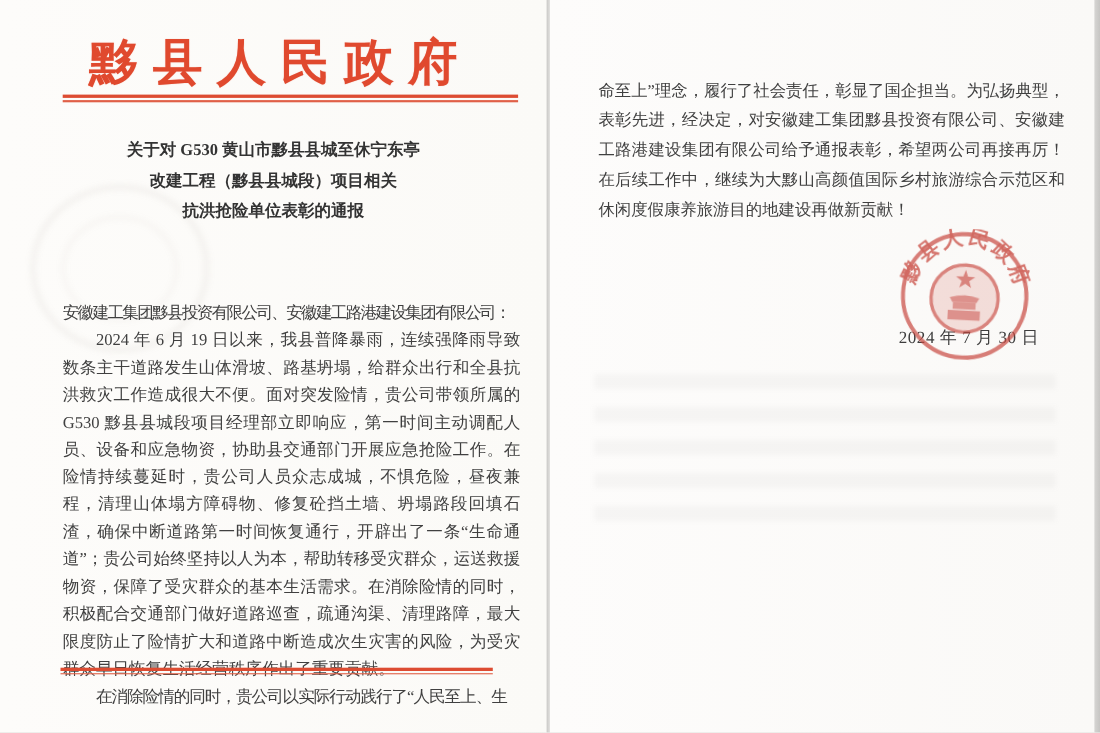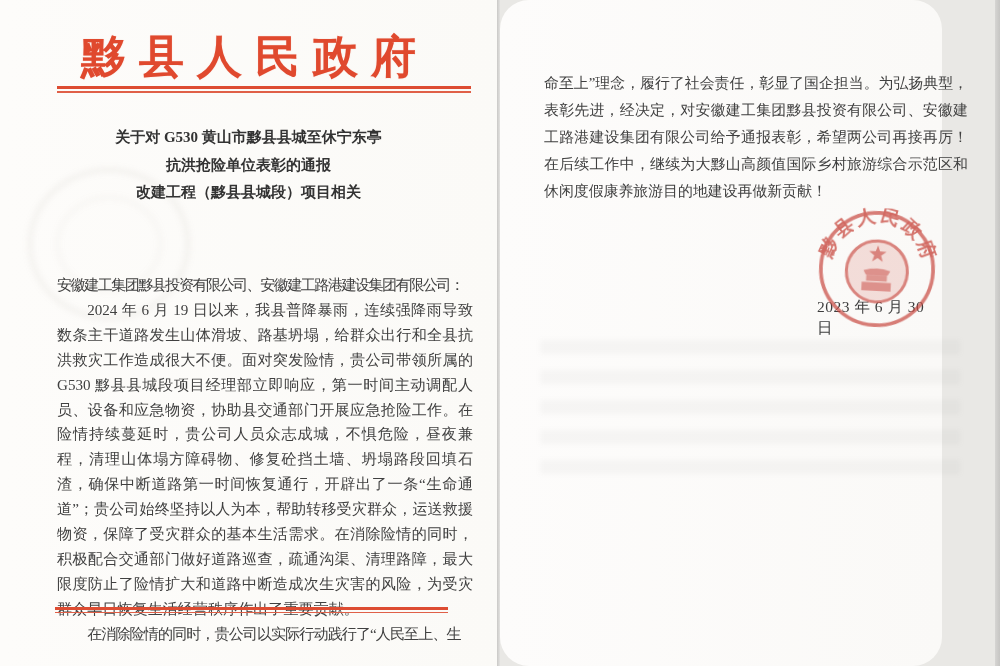--- a/index.html
+++ b/index.html
@@ -13,21 +13,21 @@
   .canvas { position: absolute; inset: 0; padding-left: 19px; }
 
   
   .page {
     position: absolute; top: 0; height: 666px;
     background: #fcfbf9;
   }
   .page-left  { left: 0;   width: 497px; background: linear-gradient(90deg,#fdfcfa 0%, #fbfaf7 100%); }
   .page-gutter{ position:absolute; top:0; left:497px; width:3px; height:666px;
                 background: linear-gradient(90deg,#c9c8c6,#e3e2e0); }
-  .page-right { left: 500px; width: 442px; background: linear-gradient(90deg,#fdfcfb 0%, #faf9f7 100%); border-radius: 29px; }
+  .page-right { left: 500px; width: 495px; background: linear-gradient(90deg,#fdfcfb 0%, #faf9f7 100%); }
   .page-edge-right { position:absolute; top:0; left:995px; width:5px; height:666px;
                 background: linear-gradient(90deg,#d6d5d3,#c6c5c3); }
 
   
   .letterhead {
     position: absolute; top: 27px; left: 0; width: 100%;
     text-align: center;
     font-size: 45px; font-weight: 700;
     letter-spacing: 13px; padding-left: 13px;
     color: #e0492e;
@@ -112,22 +112,22 @@
     <div class="red-rule rule-head">
       <div class="thick"></div>
       <div class="gap"></div>
       <div class="thin"></div>
     </div>
 
     <div class="bleed-ring"></div>
 
     <div class="doc-title">
       <div>关于对 G530 黄山市黟县县城至休宁东亭</div>
+      <div>改建工程（黟县县城段）项目相关</div>
       <div>抗洪抢险单位表彰的通报</div>
-      <div>改建工程（黟县县城段）项目相关</div>
     </div>
 
     <div class="body-block body-left">
       <p class="salutation">安徽建工集团黟县投资有限公司、安徽建工路港建设集团有限公司：</p>
       <p class="indent">2024 年 6 月 19 日以来，我县普降暴雨，连续强降雨导致数条主干道路发生山体滑坡、路基坍塌，给群众出行和全县抗洪救灾工作造成很大不便。面对突发险情，贵公司带领所属的 G530 黟县县城段项目经理部立即响应，第一时间主动调配人员、设备和应急物资，协助县交通部门开展应急抢险工作。在险情持续蔓延时，贵公司人员众志成城，不惧危险，昼夜兼程，清理山体塌方障碍物、修复砼挡土墙、坍塌路段回填石渣，确保中断道路第一时间恢复通行，开辟出了一条“生命通道”；贵公司始终坚持以人为本，帮助转移受灾群众，运送救援物资，保障了受灾群众的基本生活需求。在消除险情的同时，积极配合交通部门做好道路巡查，疏通沟渠、清理路障，最大限度防止了险情扩大和道路中断造成次生灾害的风险，为受灾群众早日恢复生活经营秩序作出了重要贡献。</p>
       <p class="indent tight">在消除险情的同时，贵公司以实际行动践行了“人民至上、生</p>
     </div>
 
     <div class="red-rule rule-foot">
       <div class="thick"></div>
@@ -137,21 +137,21 @@
   </div>
 
   <div class="page-gutter"></div>
 
   <div class="page page-right">
 
     <div class="body-block body-right">
       <p>命至上”理念，履行了社会责任，彰显了国企担当。为弘扬典型，表彰先进，经决定，对安徽建工集团黟县投资有限公司、安徽建工路港建设集团有限公司给予通报表彰，希望两公司再接再厉！在后续工作中，继续为大黟山高颜值国际乡村旅游综合示范区和休闲度假康养旅游目的地建设再做新贡献！</p>
     </div>
 
-    <div class="issue-date">2023 年 6 月 30 日</div>
+    <div class="issue-date">2024 年 7 月 30 日</div>
 
     <svg class="seal" viewBox="0 0 200 200">
 
       <circle cx="100" cy="100" r="92" fill="none" stroke="#c8473e" stroke-width="6" opacity="0.85"></circle>
 
       <path id="sealArc" d="M 34.7,140.8 A 77,77 0 1 1 165.3,140.8" fill="none"></path>
       <text font-size="31" font-weight="700" fill="#c8473e" opacity="0.9" font-family="Liberation Serif, DejaVu Serif, serif">
         <textPath href="#sealArc" startOffset="50%" text-anchor="middle" letter-spacing="5">黟县人民政府</textPath>
       </text>
 

